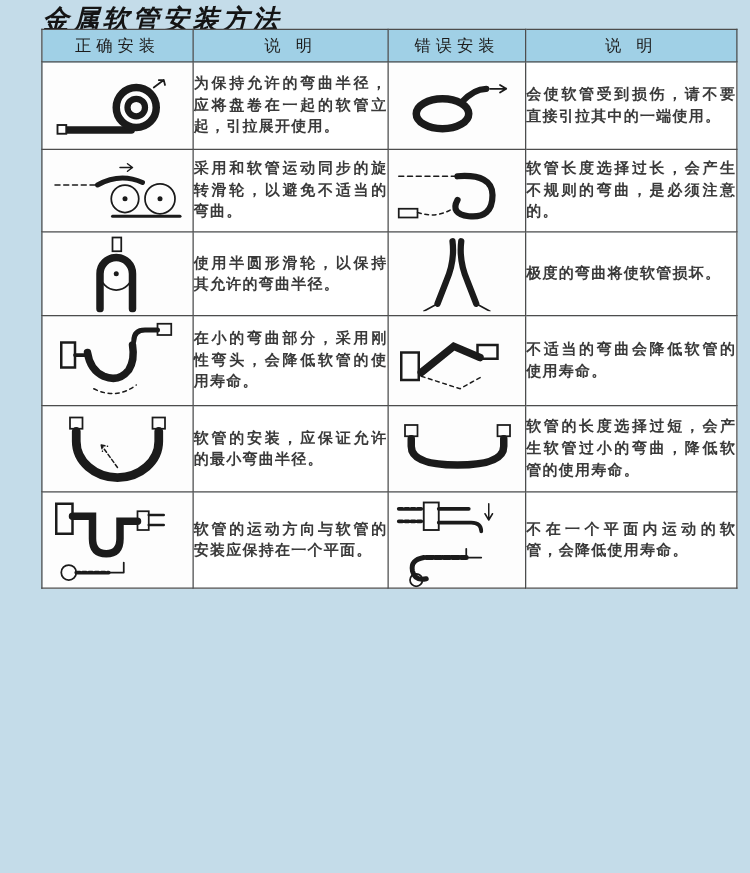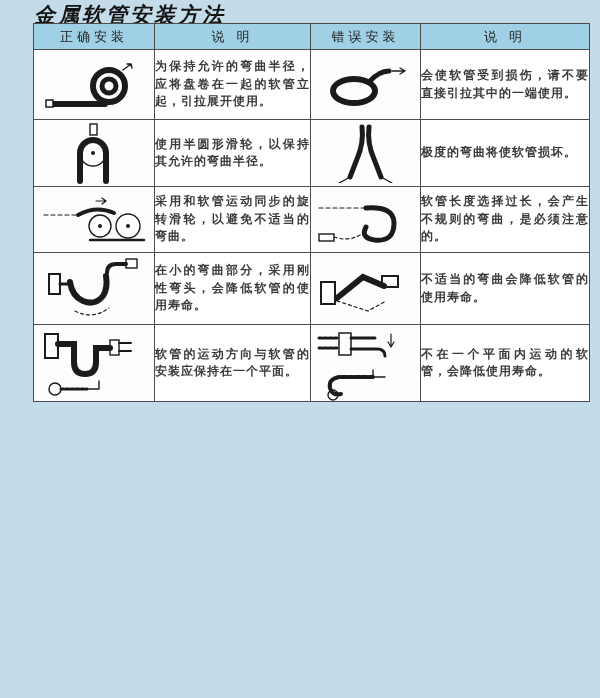--- a/index.html
+++ b/index.html
@@ -80,41 +80,20 @@
       <td class="img-cell">
         <svg class="ill" width="100" height="52">
           <ellipse cx="38" cy="32" rx="21" ry="12" stroke-width="6"></ellipse>
           <path d="M53 23 Q63 12 73 12" stroke-width="5"></path>
           <path d="M76 12 h13 M89 12 l-5 -3 M89 12 l-5 3" stroke-width="1.4"></path>
         </svg>
       </td>
       <td class="desc-cell">会使软管受到损伤，请不要直接引拉其中的一端使用。</td>
     </tr>
 
-    <tr style="height:67px">
-      <td class="img-cell">
-        <svg class="ill" width="74" height="62">
-          <rect class="wf" x="33" y="2" width="7" height="11" stroke-width="1.4"></rect>
-          <circle cx="36" cy="31" r="13" stroke-width="1.4"></circle>
-          <circle class="fil" cx="36" cy="31" r="2"></circle>
-          <path d="M23 59 V31 a13 13 0 0 1 26 0 V59" stroke-width="6"></path>
-        </svg>
-      </td>
-      <td class="desc-cell">使用半圆形滑轮，以保持其允许的弯曲半径。</td>
-      <td class="img-cell">
-        <svg class="ill" width="74" height="60">
-          <path d="M33 4 Q35 20 28 36 L21 54" stroke-width="5"></path>
-          <path d="M40 4 Q38 20 45 36 L52 54" stroke-width="5"></path>
-          <path d="M21 54 l-11 6" stroke-width="1.3"></path>
-          <path d="M52 54 l11 6" stroke-width="1.3"></path>
-        </svg>
-      </td>
-      <td class="desc-cell">极度的弯曲将使软管损坏。</td>
-    </tr>
-
     <tr style="height:66px">
       <td class="img-cell">
         <svg class="ill" width="112" height="54">
           <path d="M6 22 h34" stroke-width="1.2" stroke-dasharray="4 3"></path>
           <path d="M40 22 q18 -10 36 -2" stroke-width="4"></path>
           <circle cx="62" cy="33" r="11" stroke-width="1.4"></circle>
               <circle class="fil" cx="62" cy="33" r="2"></circle>
           <circle cx="90" cy="33" r="12" stroke-width="1.4"></circle>
               <circle class="fil" cx="90" cy="33" r="2"></circle>
           <path d="M52 47 h54" stroke-width="2.4"></path>
@@ -126,20 +105,41 @@
         <svg class="ill" width="104" height="56">
           <path d="M5 16 h46" stroke-width="1.2" stroke-dasharray="4 3"></path>
           <path d="M52 16 q28 -2 28 15 q0 19 -19 17 q-15 -2 -9 -13" stroke-width="5"></path>
           <rect x="5" y="42" width="15" height="7" stroke-width="1.4"></rect>
           <path d="M20 45 q15 5 28 -3" stroke-width="1.2" stroke-dasharray="3 3"></path>
         </svg>
       </td>
       <td class="desc-cell">软管长度选择过长，会产生不规则的弯曲，是必须注意的。</td>
     </tr>
 
+    <tr style="height:67px">
+      <td class="img-cell">
+        <svg class="ill" width="74" height="62">
+          <rect class="wf" x="33" y="2" width="7" height="11" stroke-width="1.4"></rect>
+          <circle cx="36" cy="31" r="13" stroke-width="1.4"></circle>
+          <circle class="fil" cx="36" cy="31" r="2"></circle>
+          <path d="M23 59 V31 a13 13 0 0 1 26 0 V59" stroke-width="6"></path>
+        </svg>
+      </td>
+      <td class="desc-cell">使用半圆形滑轮，以保持其允许的弯曲半径。</td>
+      <td class="img-cell">
+        <svg class="ill" width="74" height="60">
+          <path d="M33 4 Q35 20 28 36 L21 54" stroke-width="5"></path>
+          <path d="M40 4 Q38 20 45 36 L52 54" stroke-width="5"></path>
+          <path d="M21 54 l-11 6" stroke-width="1.3"></path>
+          <path d="M52 54 l11 6" stroke-width="1.3"></path>
+        </svg>
+      </td>
+      <td class="desc-cell">极度的弯曲将使软管损坏。</td>
+    </tr>
+
     <tr style="height:72px">
       <td class="img-cell">
         <svg class="ill" width="110" height="64">
           <rect x="10" y="17" width="11" height="20" stroke-width="2"></rect>
           <path d="M21 27 h8" stroke-width="3"></path>
           <path d="M31 25 q2 14 13 19 q12 5 20 -5 q5 -8 3 -20" stroke-width="6"></path>
           <path d="M68 16 q0 -9 9 -9 h10" stroke-width="4"></path>
           <rect x="87" y="2" width="11" height="9" stroke-width="1.4"></rect>
           <path d="M36 54 q18 9 34 -3" stroke-width="1.2" stroke-dasharray="3 3"></path>
         </svg>
@@ -152,20 +152,39 @@
           <rect x="68" y="16" width="16" height="11" stroke-width="2"></rect>
           <path d="M23 41 L54 51 L72 41" stroke-width="1.2" stroke-dasharray="3 3"></path>
         </svg>
       </td>
       <td class="desc-cell">不适当的弯曲会降低软管的使用寿命。</td>
     </tr>
 
 
 
 
+    <tr style="height:69px">
+      <td class="img-cell">
+        <svg class="ill" width="110" height="58">
+          <rect x="17" y="4" width="10" height="9" stroke-width="1.4"></rect>
+          <rect x="83" y="4" width="10" height="9" stroke-width="1.4"></rect>
+          <path d="M22 15 v8 a33 29 0 0 0 66 0 v-8" stroke-width="7"></path>
+          <path d="M55 44 L42 26 M42 26 l1 5 M42 26 l5 1" stroke-width="1.2" stroke-dasharray="3 2"></path>
+        </svg>
+      </td>
+      <td class="desc-cell">软管的安装，应保证允许的最小弯曲半径。</td>
+      <td class="img-cell">
+        <svg class="ill" width="110" height="48">
+          <rect x="13" y="5" width="10" height="9" stroke-width="1.4"></rect>
+          <rect x="87" y="5" width="10" height="9" stroke-width="1.4"></rect>
+          <path d="M18 16 v6 q0 15 37 15 q37 0 37 -15 v-6" stroke-width="6"></path>
+        </svg>
+      </td>
+      <td class="desc-cell">软管的长度选择过短，会产生软管过小的弯曲，降低软管的使用寿命。</td>
+    </tr>
 
     <tr style="height:64px">
       <td class="img-cell">
         <svg class="ill" width="118" height="74">
           <rect x="10" y="8" width="13" height="24" stroke-width="2"></rect>
           <path d="M23 18 h16 v18 q0 12 11 12 q11 0 11 -12 V22 h14" stroke-width="6"></path>
           <rect x="75" y="14" width="9" height="15" stroke-width="1.4"></rect>
           <path d="M84 17 h12 M84 25 h12" stroke-width="2"></path>
           <circle cx="20" cy="63" r="6" stroke-width="1.4"></circle>
           <path d="M26 63 h26" stroke-width="3" stroke-dasharray="3 2"></path>

